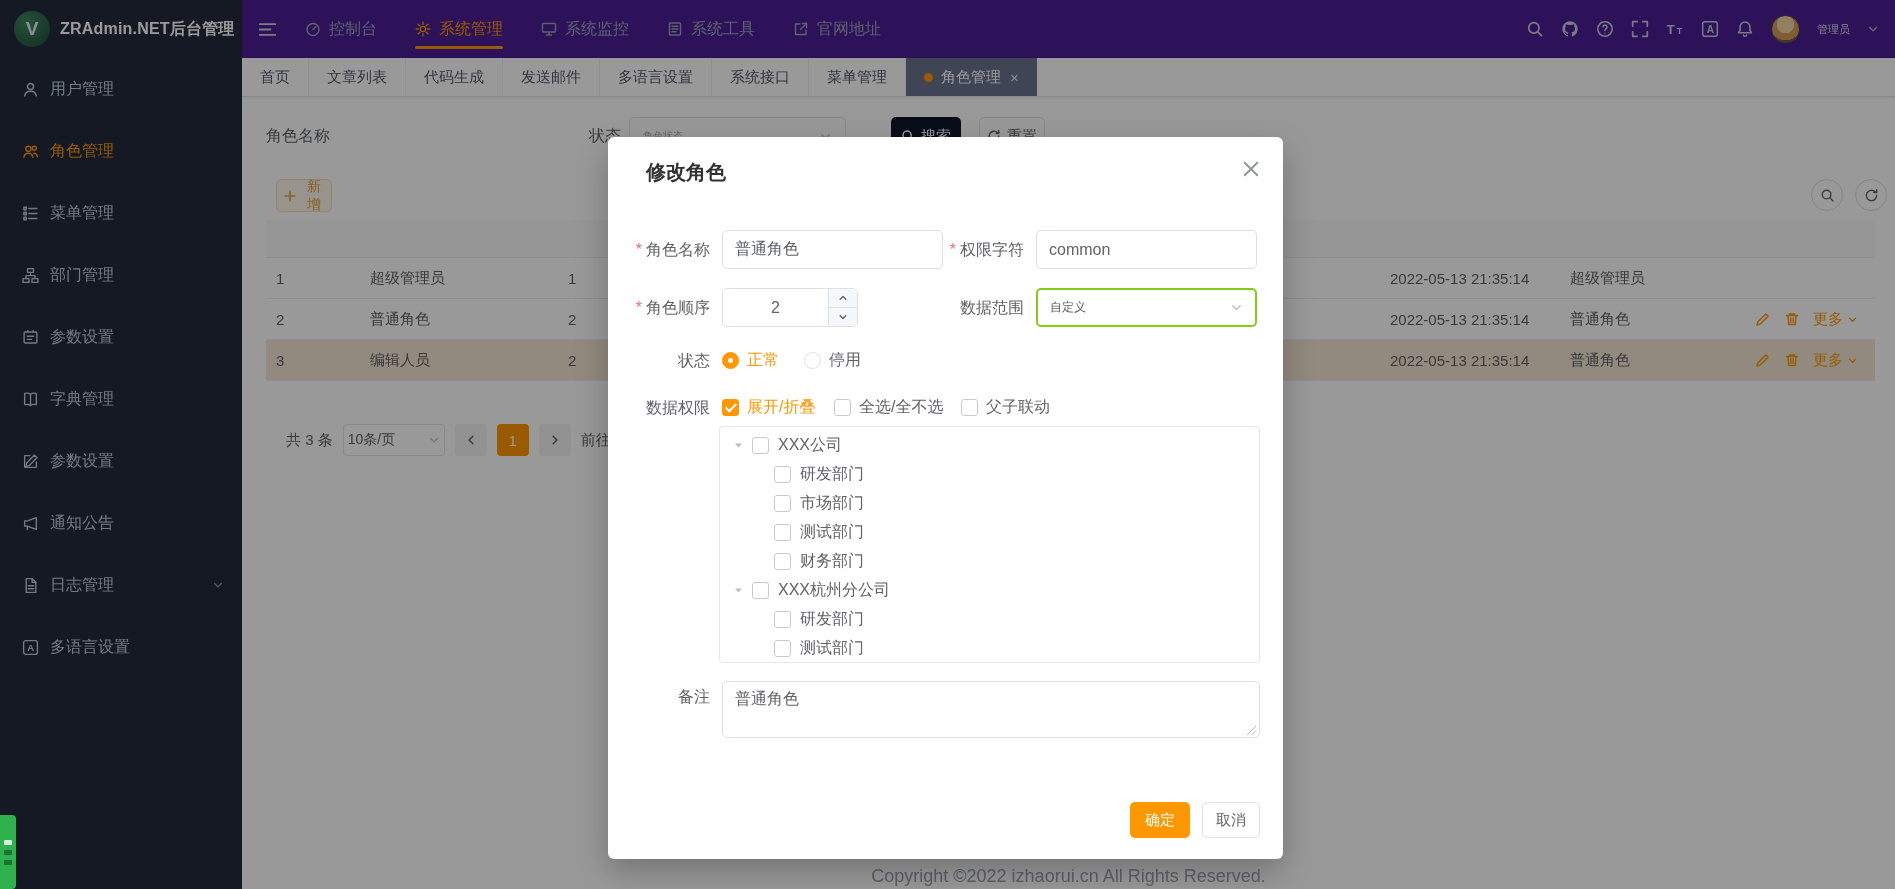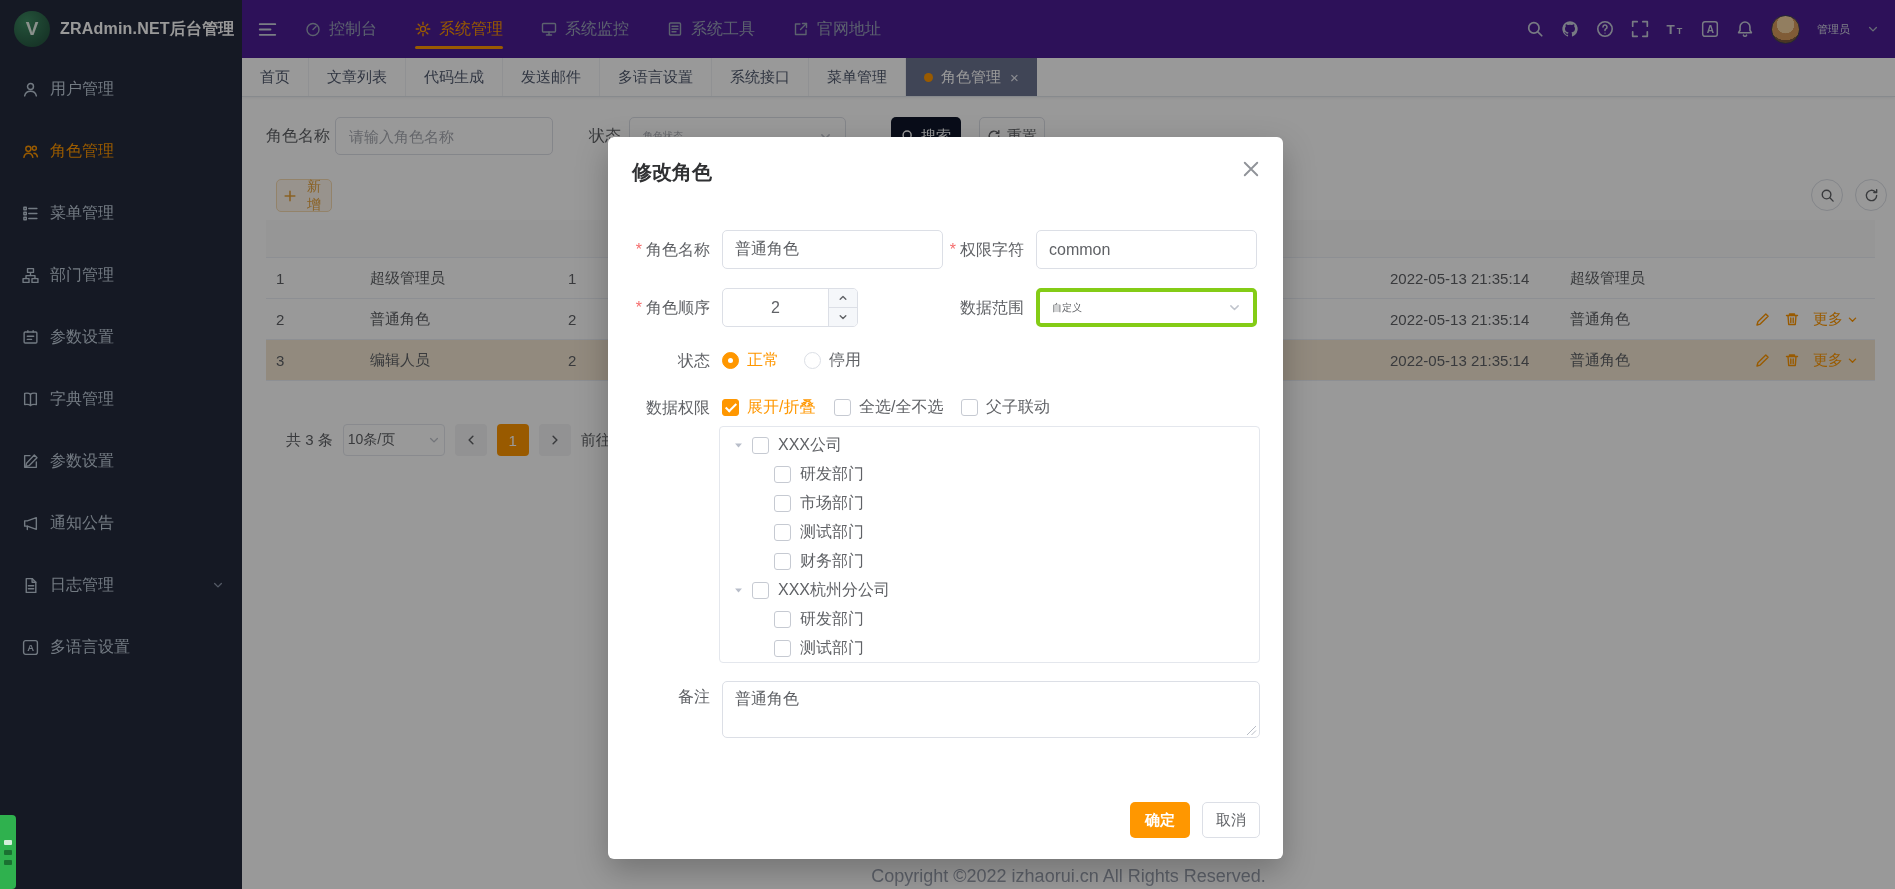--- a/index.html
+++ b/index.html
@@ -85,28 +85,28 @@
   .pg-num{width:32px;height:32px;background:#ff9700;color:#fff;border-radius:4px;display:flex;align-items:center;justify-content:center;font-size:15px;}
   .pg-goto{display:flex;align-items:center;gap:6px;}
   .pg-goto-input{width:44px;height:32px;border:1px solid #dcdfe6;border-radius:4px;background:#fff;}
 
   .footer{position:absolute;left:242px;top:866px;width:1653px;text-align:center;font-size:18px;color:#9aa0ae;}
 
   
   .overlay{position:absolute;inset:0;background:rgba(0,0,0,.4);z-index:50;}
   .dialog{position:absolute;left:608px;top:137px;width:675px;height:722px;background:#fff;border-radius:6px;
     box-shadow:0 12px 32px rgba(0,0,0,.25);z-index:60;}
-  .dlg-title{position:absolute;left:24px;top:22px;font-size:20px;font-weight:bold;color:#303133;}
+  .dlg-title{position:absolute;left:38px;top:22px;font-size:20px;font-weight:bold;color:#303133;}
   .dlg-close{position:absolute;right:22px;top:22px;width:20px;height:20px;color:#909399;display:inline-flex;}
   .dlg-label{position:absolute;width:102px;text-align:right;font-size:16px;color:#606266;line-height:39px;}
   .dlg-label .star{color:#f56c6c;margin-right:4px;}
   .dlg-input{position:absolute;height:39px;border:1px solid #dcdfe6;border-radius:5px;background:#fff;
     font-size:16px;color:#606266;padding:0 12px;font-family:inherit;outline:none;}
-  .dlg-select{position:absolute;height:39px;border:4px solid #84cc16;border-radius:5px;background:#fff;
-    display:flex;align-items:center;padding:0 12px;font-size:10px;color:#606266;}
+  .dlg-select{position:absolute;height:39px;border:2px solid #84cc16;border-radius:5px;background:#fff;
+    display:flex;align-items:center;padding:0 12px;font-size:12px;color:#606266;}
   .dlg-select .scaret{margin-left:auto;width:13px;height:13px;color:#c0c4cc;display:inline-flex;}
   .num-input{position:absolute;height:39px;border:1px solid #dcdfe6;border-radius:5px;background:#fff;overflow:hidden;}
   .num-value{position:absolute;left:0;right:29px;top:0;bottom:0;display:flex;align-items:center;justify-content:center;font-size:16px;color:#606266;}
   .num-ctrl{position:absolute;right:0;top:0;bottom:0;width:29px;border-left:1px solid #dcdfe6;display:flex;flex-direction:column;}
   .num-ctrl span{flex:1;background:#f5f7fa;display:flex;align-items:center;justify-content:center;color:#606266;}
   .num-ctrl span:first-child{border-bottom:1px solid #dcdfe6;}
   .num-ctrl svg{width:10px;height:10px;}
   .dlg-radio,.dlg-check{position:absolute;display:flex;align-items:center;gap:8px;height:39px;font-size:16px;color:#606266;}
   .rad{width:17px;height:17px;border:1px solid #dcdfe6;border-radius:50%;background:#fff;position:relative;flex:none;}
   .rad.sel{background:#ff9700;border-color:#ff9700;}
@@ -118,21 +118,21 @@
   .tree-box{position:absolute;left:111px;top:289px;width:541px;height:237px;border:1px solid #e4e7ed;border-radius:4px;padding-top:4px;overflow:hidden;}
   .tree-row{height:29px;display:flex;align-items:center;font-size:16px;color:#606266;}
   .tree-row.parent{padding-left:13px;}
   .tree-row.child{padding-left:54px;}
   .texp{width:11px;height:11px;display:inline-flex;color:#b8bdc9;margin-right:8px;flex:none;}
   .tree-row .cbx{margin-right:9px;}
   .dlg-textarea{position:absolute;left:114px;top:544px;width:538px;height:57px;border:1px solid #dcdfe6;border-radius:5px;
     font-size:16px;color:#606266;padding:7px 12px;font-family:inherit;resize:none;outline:none;}
   .ta-handle{position:absolute;left:638px;top:588px;width:11px;height:11px;color:#b8bdc6;}
   .dlg-btn{position:absolute;height:36px;border-radius:5px;font-size:15px;display:flex;align-items:center;justify-content:center;border:1px solid transparent;}
-  .dlg-ok{left:522px;top:665px;width:60px;background:#ff9700;color:#fff;font-weight:bold;}
+  .dlg-ok{left:522px;top:665px;width:60px;background:#ff9700;color:#fff;}
   .dlg-cancel{left:594px;top:665px;width:58px;background:#fff;border-color:#dcdfe6;color:#606266;}
 
   
   .float-widget{position:absolute;left:0;top:815px;width:16px;height:74px;background:#2fb14e;border-radius:0 4px 4px 0;z-index:70;
     display:flex;flex-direction:column;align-items:center;justify-content:center;gap:5px;}
   .float-widget i{display:block;width:8px;height:5px;background:rgba(10,60,25,.55);border-radius:1px;}
   .float-widget i.lt{background:rgba(255,255,255,.8);}
 
   svg{display:block;}
 </style>
@@ -383,21 +383,20 @@
     <div class="tab active">
       <span class="dot"></span>
       <span>角色管理</span>
       <span class="close">×</span>
     </div>
   </div>
 
   <main class="content">
 
     <span class="fl-label" style="left:24px;top:20px;">角色名称</span>
-    <input class="fl-input" style="left: 93px; top: 20px; width: 218px;" placeholder="请输入角色名称">
     <span class="fl-label" style="left:347px;top:20px;">状态</span>
     <div class="fl-select" style="left:387px;top:20px;width:217px;">
       <span>角色状态</span>
       <span class="scaret">
           <svg viewBox="0 0 16 16" fill="none" stroke="currentColor" stroke-width="1.8" stroke-linecap="round" stroke-linejoin="round">
             <path d="M3.5 6l4.5 4.5L12.5 6"></path>
           </svg>
         </span>
     </div>
     <button class="btn btn-primary" style="left:649px;top:20px;width:70px;">

